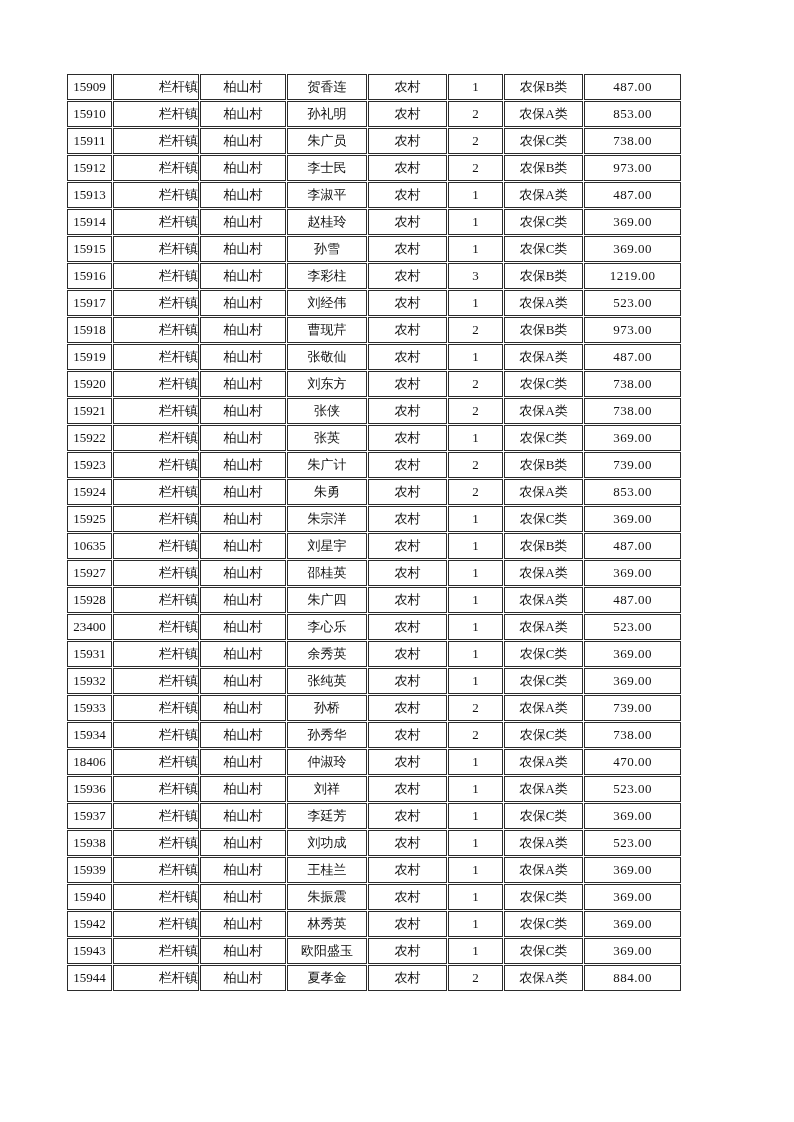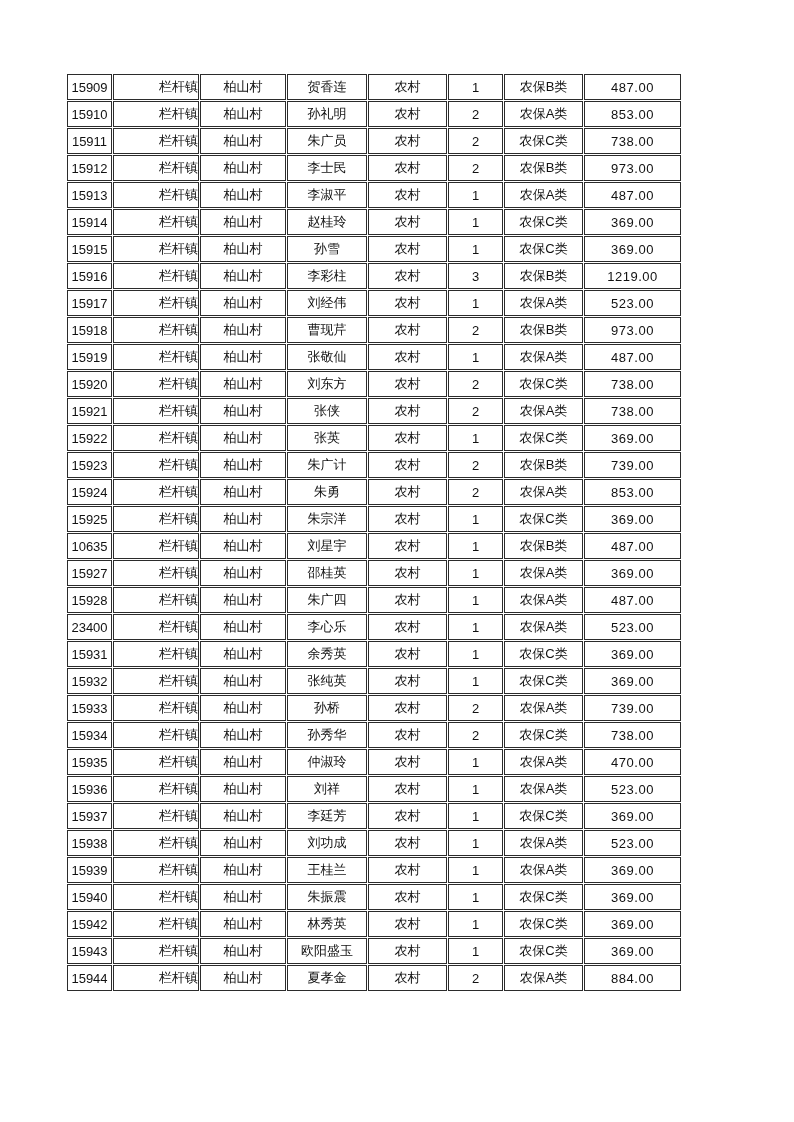--- a/index.html
+++ b/index.html
@@ -6,21 +6,21 @@
     margin: 0;
     padding: 0;
     background: #ffffff;
   }
   .page {
     position: relative;
     width: 794px;
     height: 1122px;
     background: #ffffff;
     overflow: hidden;
-    font-family: Liberation Sans, sans-serif;
+    font-family: Liberation Serif, serif;
     color: #111111;
   }
   table.data-table {
     position: absolute;
     left: 66px;
     top: 73px;
     border-collapse: separate;
     border-spacing: 1px; 
     font-size: 13px;
   }
@@ -295,21 +295,21 @@
           <td>15934</td>
           <td>栏杆镇</td>
           <td>柏山村</td>
           <td>孙秀华</td>
           <td>农村</td>
           <td>2</td>
           <td>农保C类</td>
           <td>738.00</td>
         </tr>
         <tr>
-          <td>15935</td>
+          <td>18406</td>
           <td>栏杆镇</td>
           <td>柏山村</td>
           <td>仲淑玲</td>
           <td>农村</td>
           <td>1</td>
           <td>农保A类</td>
           <td>470.00</td>
         </tr>
         <tr>
           <td>15936</td>

